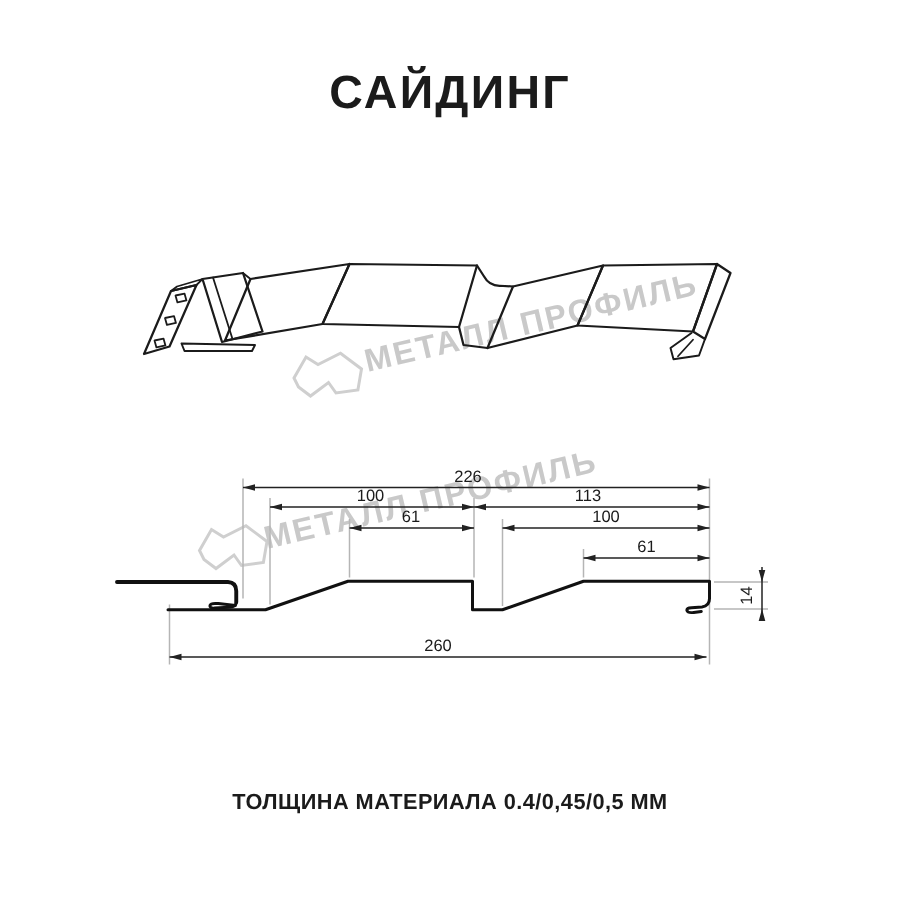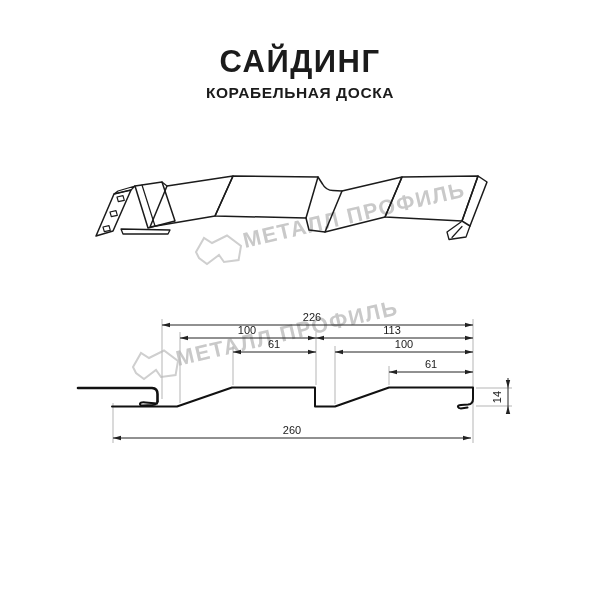--- a/index.html
+++ b/index.html
@@ -15,21 +15,20 @@
   svg{position:absolute;left:0;top:0;}
   .wm-text{font-size:21.5px;font-weight:bold;letter-spacing:1.5px;fill:#c9c9c9;}
   .dim-text{font-size:11px;fill:#1b1b1b;}
 </style>
 </head>
 <body>
 
 <div class="page">
 
   <div class="hdr title">САЙДИНГ</div>
-  <div class="hdr subtitle">КОРАБЕЛЬНАЯ ДОСКА</div>
 
   <svg width="600" height="600" viewBox="0 0 600 600">
     <defs>
       <path id="logoShape" d="M133,367 L141,353 L149,358 L164,350.5 L178,361 L175.6,375 L161,377 L156,370 L144,379 L136,373 Z"></path>
     </defs>
 
     <g fill="#ffffff" stroke="none">
       <path d="M233,176 L318,177 L306,218 L215,216 Z"></path>
       <path d="M167,186 L233,176 L215,216 L150,227 Z"></path>
       <path d="M318,177 L322.5,184 Q326,190.5 333,190.5 L342,191 L325,232 L309,230 L306,218 Z"></path>
@@ -136,13 +135,14 @@
         <text class="dim-text" x="392" y="334">113</text>
         <text class="dim-text" x="274" y="348">61</text>
         <text class="dim-text" x="404" y="348">100</text>
         <text class="dim-text" x="431" y="368">61</text>
         <text class="dim-text" x="292" y="434">260</text>
         <text class="dim-text" x="498" y="400" transform="rotate(-90 498 397)">14</text>
       </g>
     </g>
   </svg>
 
+  <div class="hdr footer">ТОЛЩИНА МАТЕРИАЛА 0.4/0,45/0,5 ММ</div>
 </div>
 
 </body></html>

